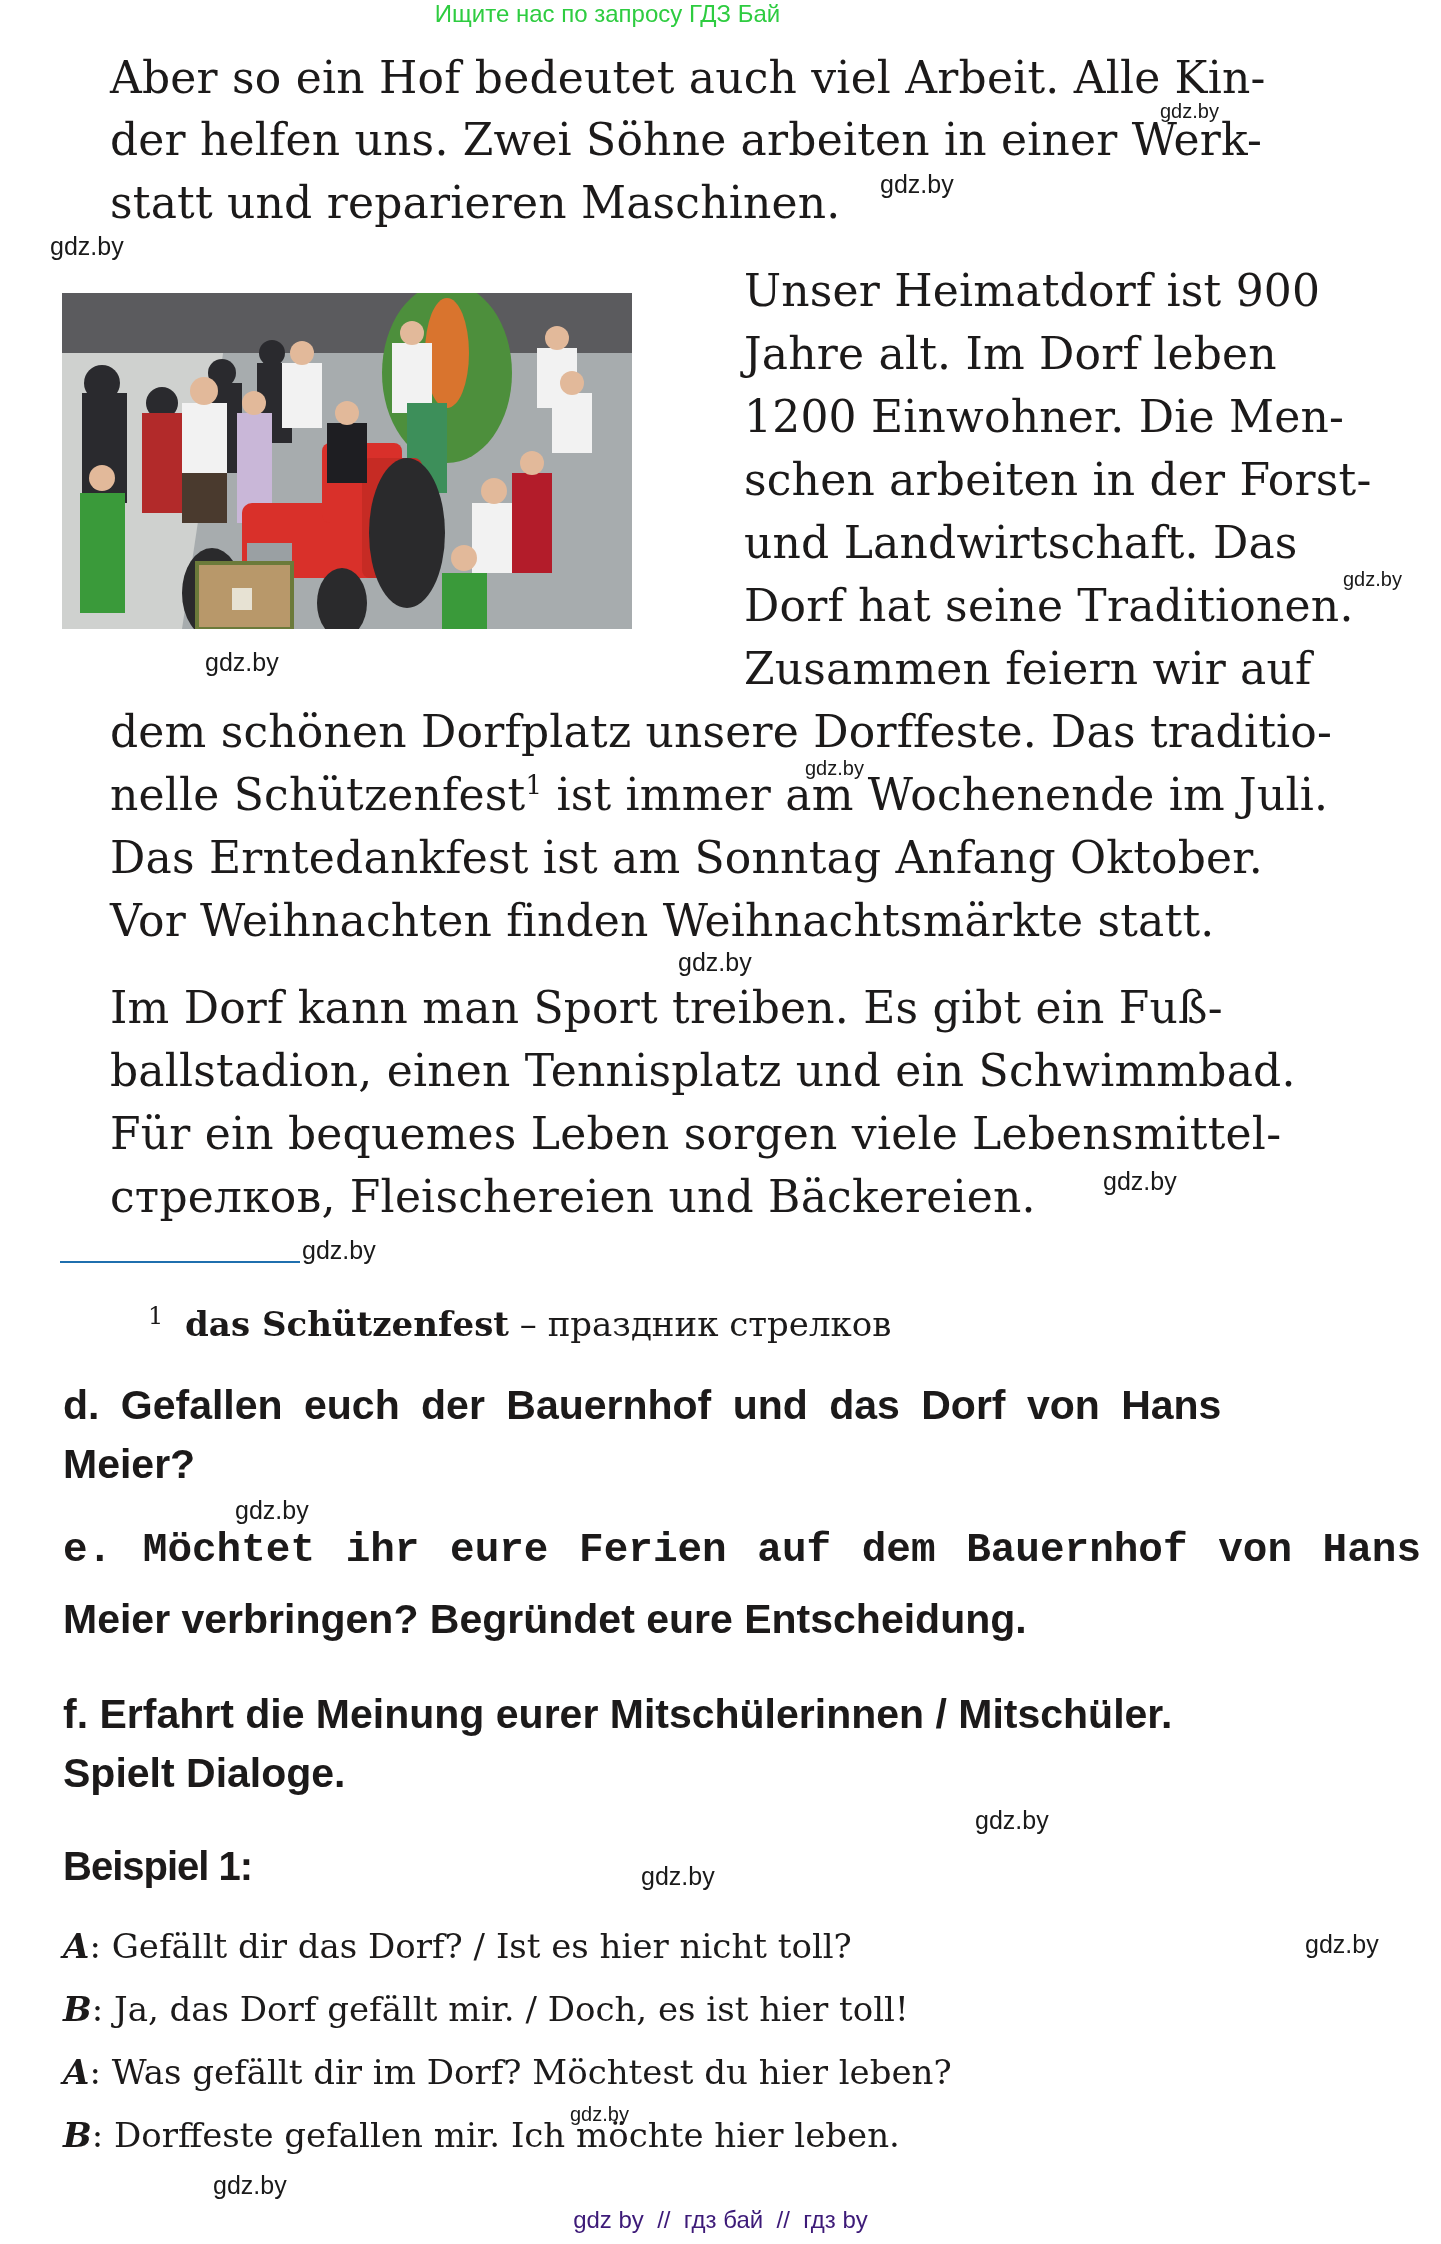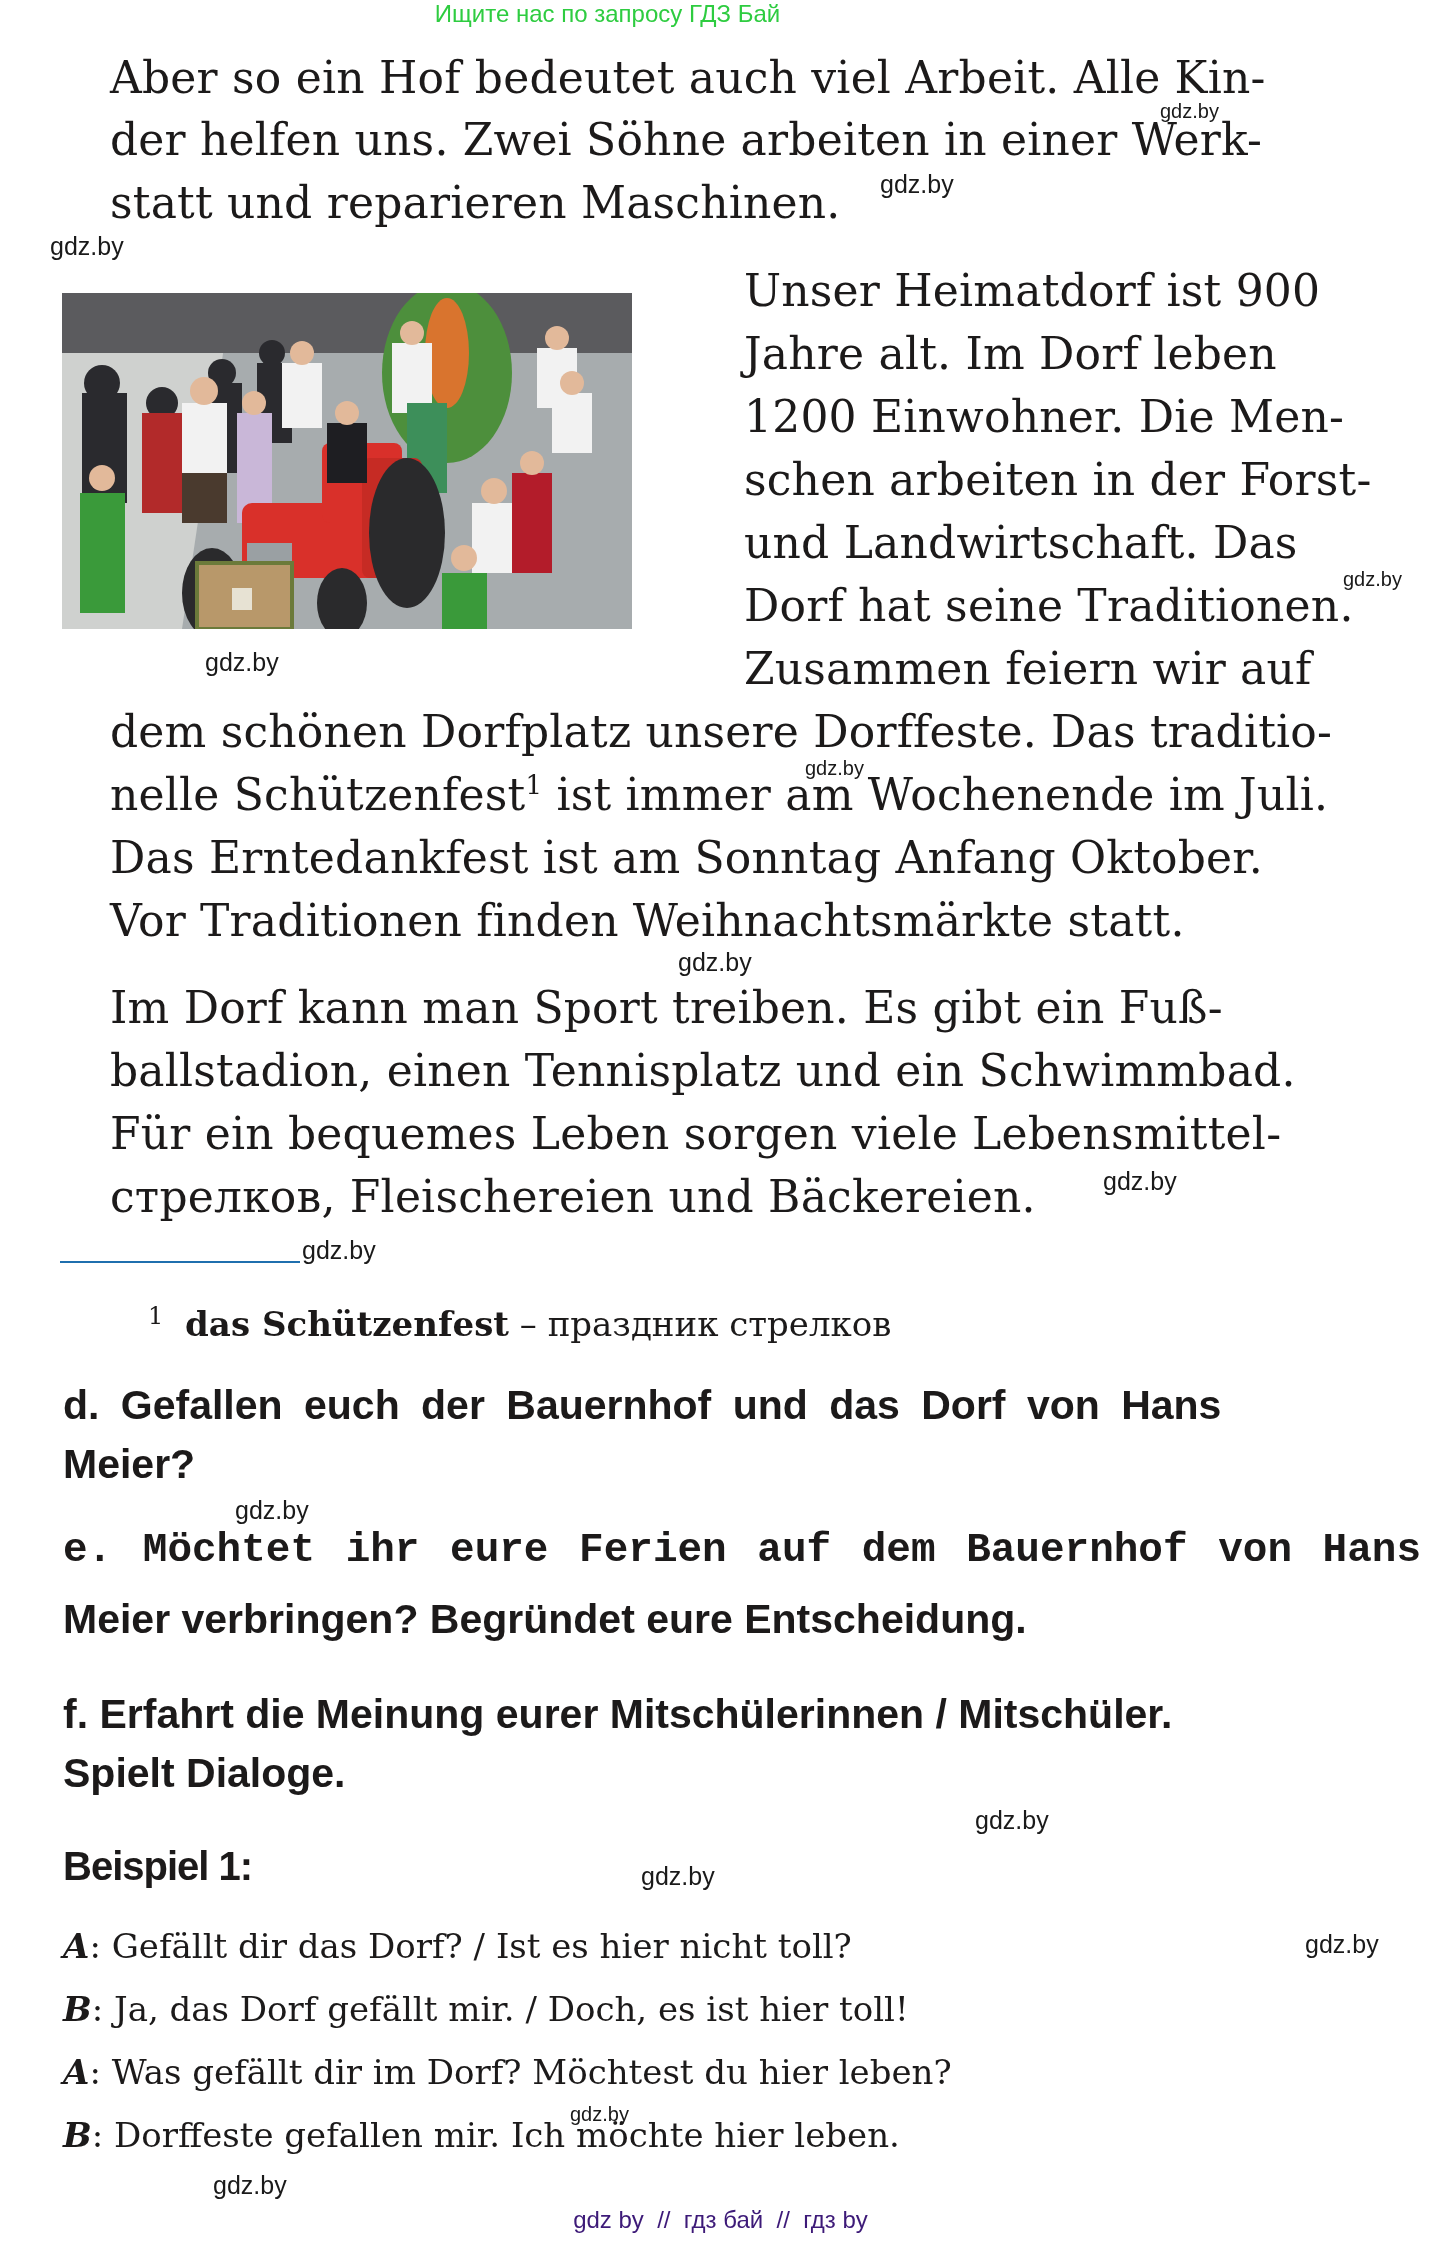--- a/index.html
+++ b/index.html
@@ -115,21 +115,21 @@
 <div class="abs serif-line" style="left:697px; top:580px;"><span>Dorf hat seine Traditionen.</span></div>
 <div class="abs serif-line" style="left:697px; top:643px;"><span>Zusammen feiern wir auf</span></div>
 
 <div class="abs serif-line" style="left:63px; top:706px;"><span>dem schönen Dorfplatz unsere Dorffeste. Das traditio-</span></div>
 <div class="abs wm wm-small" style="left:805px; top:757px;">gdz.by</div>
 <div class="abs serif-line" style="left:63px; top:769px;">
   <span>nelle Schützenfest</span><sup class="fn">1</sup>
   <span>ist immer am Wochenende im Juli.</span>
 </div>
 <div class="abs serif-line" style="left:63px; top:832px;"><span>Das Erntedankfest ist am Sonntag Anfang Oktober.</span></div>
-<div class="abs serif-line" style="left:63px; top:895px;"><span>Vor Traditionen finden Weihnachtsmärkte statt.</span></div>
+<div class="abs serif-line" style="left:63px; top:895px;"><span>Vor Weihnachten finden Weihnachtsmärkte statt.</span></div>
 <div class="abs wm" style="left:678px; top:948px;">gdz.by</div>
 
 <div class="abs serif-line" style="left:63px; top:982px;"><span>Im Dorf kann man Sport treiben. Es gibt ein Fuß-</span></div>
 <div class="abs serif-line" style="left:63px; top:1045px;"><span>ballstadion, einen Tennisplatz und ein Schwimmbad.</span></div>
 <div class="abs serif-line" style="left:63px; top:1108px;"><span>Für ein bequemes Leben sorgen viele Lebensmittel-</span></div>
 <div class="abs serif-line" style="left:63px; top:1171px;"><span>стрелков, Fleischereien und Bäckereien.</span></div>
 <div class="abs wm" style="left:1103px; top:1167px;">gdz.by</div>
 
 <div class="abs footnote-rule"></div>
 <div class="abs wm" style="left:302px; top:1236px;">gdz.by</div>

